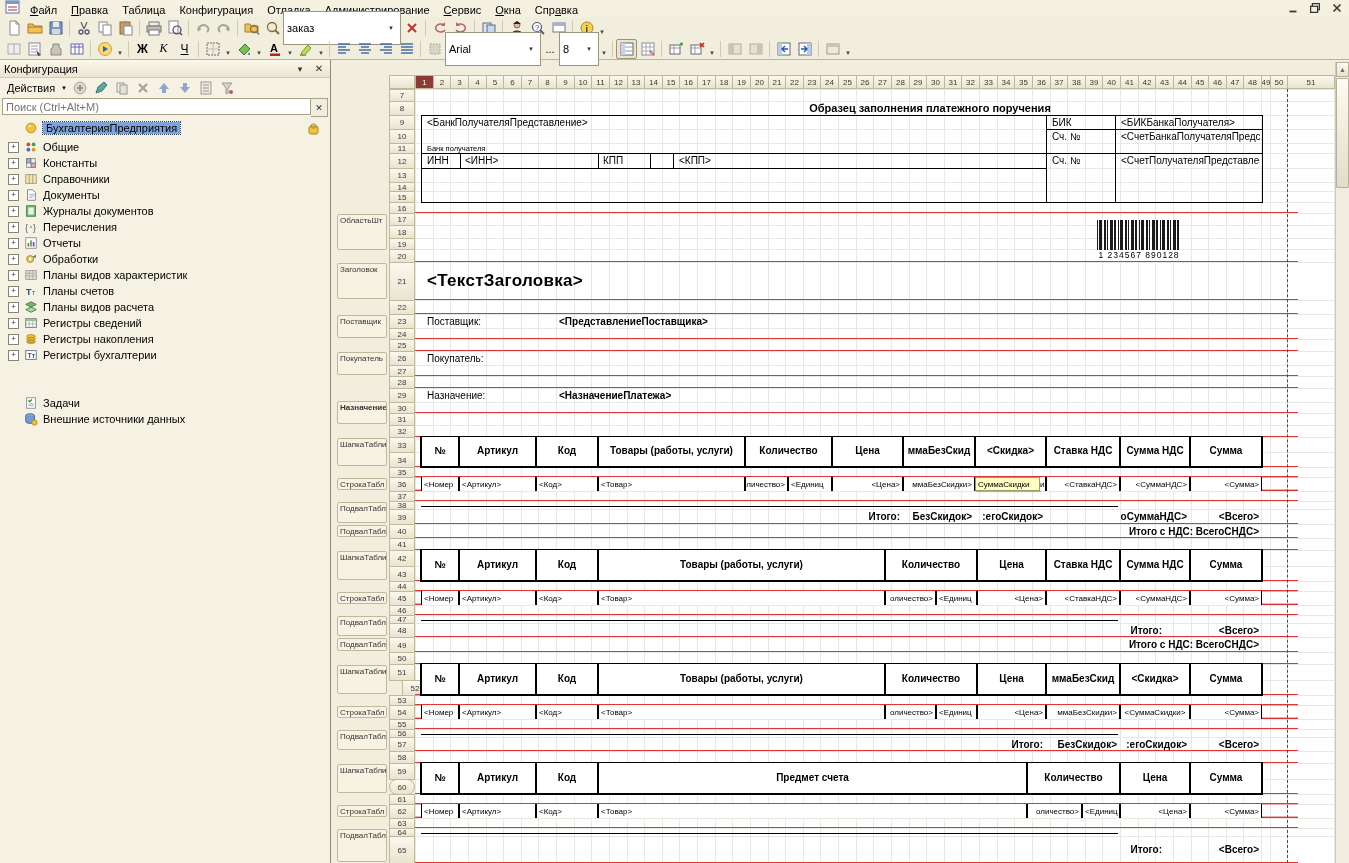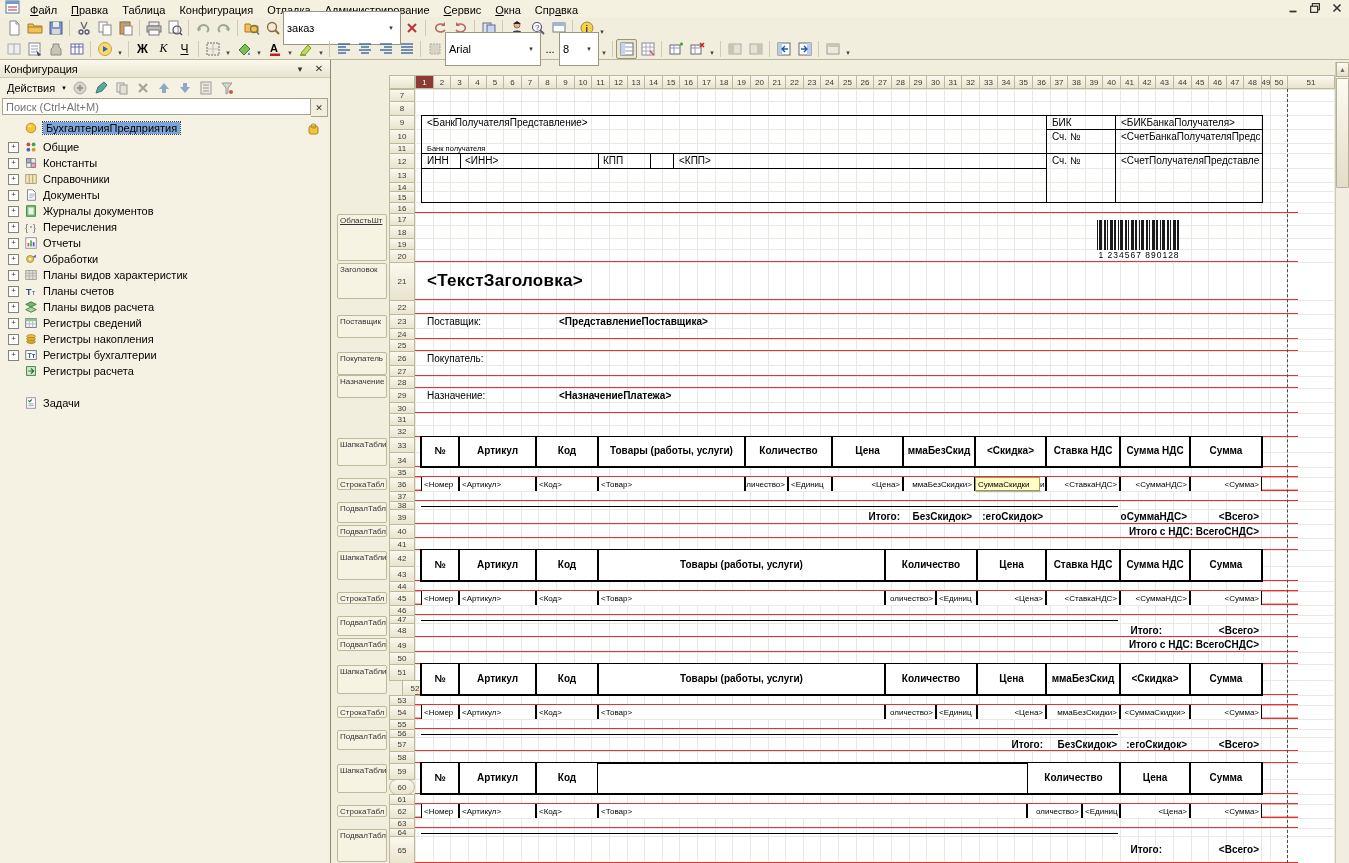--- a/index.html
+++ b/index.html
@@ -648,38 +648,39 @@
       <div class="titem" style="top: 229px;">
         <span class="texp">+</span>
         <span class="ticon">
           <svg width="16" height="16" viewBox="0 0 16 16">
             <rect x="2" y="3" width="12" height="10" fill="#fff" stroke="#667"></rect>
             <text x="4" y="11" font-size="8" font-weight="bold" fill="#335588">Тт</text>
           </svg>
         </span>
         <span class="tlabel">Регистры бухгалтерии</span>
       </div>
-      <div class="titem" style="top: 245px;">
-        <span class="ticon">
-          <svg width="16" height="16" viewBox="0 0 16 16">
-            <rect x="3" y="3" width="10" height="10" fill="#CFE8CF" stroke="#3A7A3A"></rect>
-            <path d="M5 8h6M8 5l3 3-3 3" stroke="#2A6A2A" fill="none" stroke-width="1.3"></path>
-          </svg>
-        </span>
-        <span class="tlabel">Регистры расчета</span>
-      </div>
       <div class="titem" style="top: 277px;">
         <span class="ticon">
           <svg width="16" height="16" viewBox="0 0 16 16">
             <rect x="3" y="2" width="10" height="12" fill="#fff" stroke="#889"></rect>
             <path d="M5 5l1.5 1.5L9 4" stroke="#2A7A2A" fill="none" stroke-width="1.3"></path>
             <path d="M5 9h6M5 11h6" stroke="#99A"></path>
           </svg>
         </span>
         <span class="tlabel">Задачи</span>
+      </div>
+      <div class="titem" style="top: 293px;">
+        <span class="ticon">
+          <svg width="16" height="16" viewBox="0 0 16 16">
+            <ellipse cx="7" cy="4" rx="5" ry="2" fill="#8FB4E0" stroke="#445E8C"></ellipse>
+            <path d="M2 4v7c0 1.1 2.2 2 5 2s5-.9 5-2V4" fill="#6F9CD4" stroke="#445E8C"></path>
+            <circle cx="12" cy="12" r="3" fill="#F2C43A" stroke="#A8862B"></circle>
+          </svg>
+        </span>
+        <span class="tlabel">Внешние источники данных</span>
       </div>
     </div>
 </div>
 
 <div id="sheet" class="abs" style="left: 336px; top: 60px; width: 999px; height: 803px;">
     <div class="" style="left: 79px; top: 29px; width: 919px; height: 774px; position: absolute; background: rgb(255, 255, 255);"></div>
     <div class="gl" style="left: 79px; top: 29px; width: 1px; height: 774px; position: absolute;"></div>
     <div class="gl" style="left: 97px; top: 29px; width: 1px; height: 774px; position: absolute;"></div>
     <div class="gl" style="left: 114px; top: 29px; width: 1px; height: 774px; position: absolute;"></div>
     <div class="gl" style="left: 132px; top: 29px; width: 1px; height: 774px; position: absolute;"></div>
@@ -894,25 +895,25 @@
     <div class="hdrbox" style="left: 53px; top: 669px; width: 26px; height: 9px; position: absolute;">56</div>
     <div class="hdrbox" style="left: 53px; top: 677px; width: 26px; height: 15px; position: absolute;">57</div>
     <div class="hdrbox" style="left: 53px; top: 691px; width: 26px; height: 13px; position: absolute;">58</div>
     <div class="hdrbox" style="left: 53px; top: 703px; width: 26px; height: 17px; position: absolute;">59</div>
     <div class="hdrbox" style="left: 53px; top: 719px; width: 26px; height: 16px; position: absolute; border-radius: 8px;">60</div>
     <div class="hdrbox" style="left: 53px; top: 734px; width: 26px; height: 11px; position: absolute;">61</div>
     <div class="hdrbox" style="left: 53px; top: 744px; width: 26px; height: 15px; position: absolute;">62</div>
     <div class="hdrbox" style="left: 53px; top: 758px; width: 26px; height: 11px; position: absolute;">63</div>
     <div class="hdrbox" style="left: 53px; top: 768px; width: 26px; height: 9px; position: absolute;">64</div>
     <div class="hdrbox" style="left: 53px; top: 776px; width: 26px; height: 28px; position: absolute;">65</div>
-    <div class="rlabel" style="left: 1px; top: 154px; width: 50px; height: 47px; position: absolute; text-decoration: underline;">ОбластьШт</div>
+    <div class="rlabel" style="left: 1px; top: 154px; width: 50px; height: 36px; position: absolute;">ОбластьШт</div>
     <div class="rlabel" style="left: 1px; top: 203px; width: 50px; height: 36px; position: absolute;">Заголовок</div>
     <div class="rlabel" style="left: 1px; top: 255px; width: 50px; height: 23px; position: absolute;">Поставщик</div>
     <div class="rlabel" style="left: 1px; top: 292px; width: 50px; height: 23px; position: absolute;">Покупатель</div>
-    <div class="rlabel" style="left: 1px; top: 315px; width: 50px; height: 23px; position: absolute;">Назначение</div>
+    <div class="rlabel" style="left: 1px; top: 341px; width: 50px; height: 23px; position: absolute; font-weight: bold;">Назначение</div>
     <div class="rlabel" style="left: 1px; top: 378px; width: 50px; height: 28px; position: absolute;">ШапкаТабли</div>
     <div class="rlabel" style="left: 1px; top: 418px; width: 50px; height: 12px; position: absolute;">СтрокаТабл</div>
     <div class="rlabel" style="left: 1px; top: 442px; width: 50px; height: 21px; position: absolute;">ПодвалТабл</div>
     <div class="rlabel" style="left: 1px; top: 465px; width: 50px; height: 12px; position: absolute;">ПодвалТабл</div>
     <div class="rlabel" style="left: 1px; top: 491px; width: 50px; height: 29px; position: absolute;">ШапкаТабли</div>
     <div class="rlabel" style="left: 1px; top: 532px; width: 50px; height: 12px; position: absolute;">СтрокаТабл</div>
     <div class="rlabel" style="left: 1px; top: 556px; width: 50px; height: 20px; position: absolute;">ПодвалТабл</div>
     <div class="rlabel" style="left: 1px; top: 578px; width: 50px; height: 13px; position: absolute;">ПодвалТабл</div>
     <div class="rlabel" style="left: 1px; top: 605px; width: 50px; height: 29px; position: absolute;">ШапкаТабли</div>
     <div class="rlabel" style="left: 1px; top: 646px; width: 50px; height: 12px; position: absolute;">СтрокаТабл</div>
@@ -977,20 +978,21 @@
     <div class="blkl" style="left: 926px; top: 55px; width: 1px; height: 87px; position: absolute;"></div>
     <div class="blkl" style="left: 710px; top: 55px; width: 1px; height: 87px; position: absolute;"></div>
     <div class="blkl" style="left: 779px; top: 55px; width: 1px; height: 87px; position: absolute;"></div>
     <div class="blkl" style="left: 710px; top: 69px; width: 216px; height: 1px; position: absolute;"></div>
     <div class="blkl" style="left: 85px; top: 93px; width: 841px; height: 1px; position: absolute;"></div>
     <div class="blkl" style="left: 85px; top: 108px; width: 625px; height: 1px; position: absolute;"></div>
     <div class="blkl" style="left: 124px; top: 93px; width: 1px; height: 15px; position: absolute;"></div>
     <div class="blkl" style="left: 262px; top: 93px; width: 1px; height: 15px; position: absolute;"></div>
     <div class="blkl" style="left: 314px; top: 93px; width: 1px; height: 15px; position: absolute;"></div>
     <div class="blkl" style="left: 337px; top: 93px; width: 1px; height: 15px; position: absolute;"></div>
+    <div class="cell ac f-t11" style="left: 262px; top: 41px; width: 664px; height: 14px; position: absolute;">Образец заполнения платежного поручения</div>
     <div class="cell al f-t10" style="left: 89px; top: 55px; width: 617px; height: 14px; position: absolute;">&lt;БанкПолучателяПредставление&gt;</div>
     <div class="cell al f-t10" style="left: 714px; top: 55px; width: 62px; height: 14px; position: absolute;">БИК</div>
     <div class="cell al f-t10" style="left: 783px; top: 55px; width: 141px; height: 14px; position: absolute;">&lt;БИКБанкаПолучателя&gt;</div>
     <div class="cell al f-t10" style="left: 714px; top: 69px; width: 62px; height: 14px; position: absolute;">Сч. №</div>
     <div class="cell al f-t10" style="left: 783px; top: 69px; width: 141px; height: 14px; position: absolute;">&lt;СчетБанкаПолучателяПредставление&gt;</div>
     <div class="cell al f-t7" style="left: 89px; top: 83px; width: 617px; height: 10px; position: absolute;">Банк получателя</div>
     <div class="cell al f-t10" style="left: 89px; top: 93px; width: 32px; height: 15px; position: absolute;">ИНН</div>
     <div class="cell al f-t10" style="left: 127px; top: 93px; width: 130px; height: 15px; position: absolute;">&lt;ИНН&gt;</div>
     <div class="cell al f-t10" style="left: 265px; top: 93px; width: 47px; height: 15px; position: absolute;">КПП</div>
     <div class="cell al f-t10" style="left: 341px; top: 93px; width: 365px; height: 15px; position: absolute;">&lt;КПП&gt;</div>
@@ -1073,20 +1075,21 @@
     <div class="cell ar f-b" style="left: 710px; top: 645px; width: 74px; height: 14px; position: absolute;">ммаБезСкидки&gt;</div>
     <div class="cell ac f-b" style="left: 784px; top: 645px; width: 70px; height: 14px; position: absolute;">&lt;СуммаСкидки&gt;</div>
     <div class="cell ar f-b" style="left: 854px; top: 645px; width: 72px; height: 14px; position: absolute;">&lt;Сумма&gt;</div>
     <div class="cell ar f-tot" style="left: 514px; top: 677px; width: 196px; height: 14px; position: absolute;">Итого:</div>
     <div class="cell ar f-tot" style="left: 710px; top: 677px; width: 74px; height: 14px; position: absolute;">БезСкидок&gt;</div>
     <div class="cell ar f-tot" style="left: 784px; top: 677px; width: 70px; height: 14px; position: absolute;">:егоСкидок&gt;</div>
     <div class="cell ar f-tot" style="left: 854px; top: 677px; width: 72px; height: 14px; position: absolute;">&lt;Всего&gt;</div>
     <div class="cell al f-h" style="left: 85px; top: 702px; width: 38px; height: 32px; position: absolute;">№</div>
     <div class="cell al f-h" style="left: 123px; top: 702px; width: 77px; height: 32px; position: absolute;">Артикул</div>
     <div class="cell al f-h" style="left: 200px; top: 702px; width: 62px; height: 32px; position: absolute;">Код</div>
+    <div class="cell al f-h" style="left: 262px; top: 702px; width: 429px; height: 32px; position: absolute;">Предмет счета</div>
     <div class="cell al f-h" style="left: 691px; top: 702px; width: 93px; height: 32px; position: absolute;">Количество</div>
     <div class="cell al f-h" style="left: 784px; top: 702px; width: 70px; height: 32px; position: absolute;">Цена</div>
     <div class="cell al f-h" style="left: 854px; top: 702px; width: 72px; height: 32px; position: absolute;">Сумма</div>
     <div class="cell al f-b" style="left: 85px; top: 744px; width: 38px; height: 14px; position: absolute;">&lt;Номер</div>
     <div class="cell al f-b" style="left: 123px; top: 744px; width: 77px; height: 14px; position: absolute;">&lt;Артикул&gt;</div>
     <div class="cell al f-b" style="left: 200px; top: 744px; width: 62px; height: 14px; position: absolute;">&lt;Код&gt;</div>
     <div class="cell al f-b" style="left: 262px; top: 744px; width: 429px; height: 14px; position: absolute;">&lt;Товар&gt;</div>
     <div class="cell ar f-b" style="left: 691px; top: 744px; width: 55px; height: 14px; position: absolute;">оличество&gt;</div>
     <div class="cell al f-b" style="left: 746px; top: 744px; width: 38px; height: 14px; position: absolute;">&lt;Единиц</div>
     <div class="cell ar f-b" style="left: 784px; top: 744px; width: 70px; height: 14px; position: absolute;">&lt;Цена&gt;</div>

